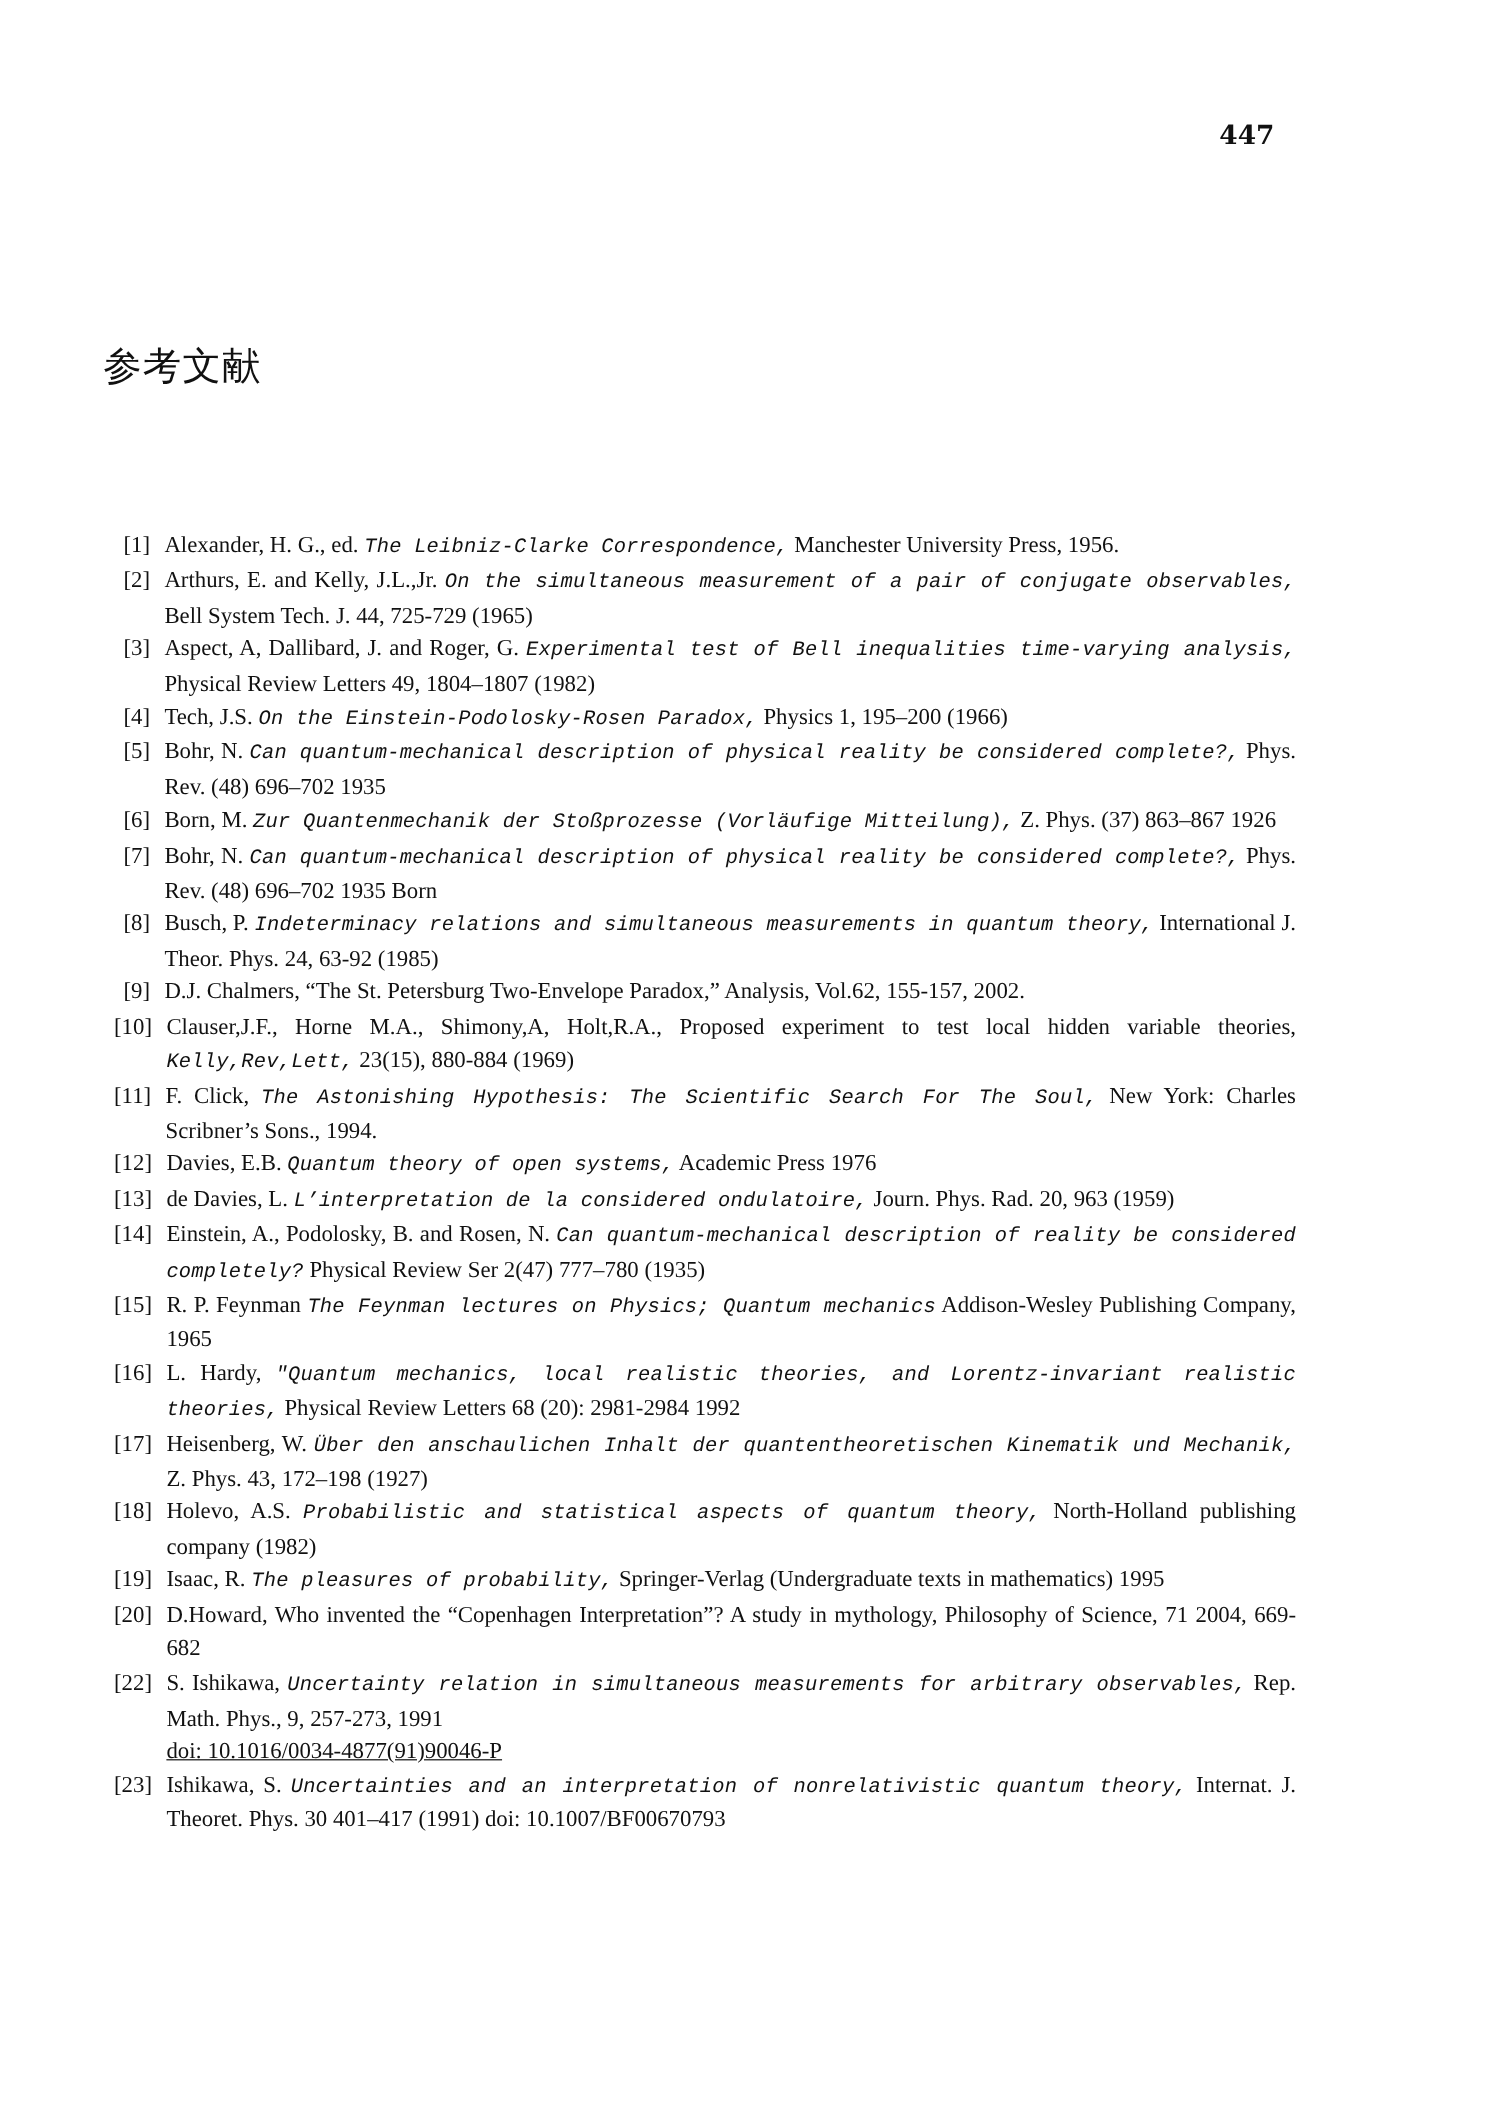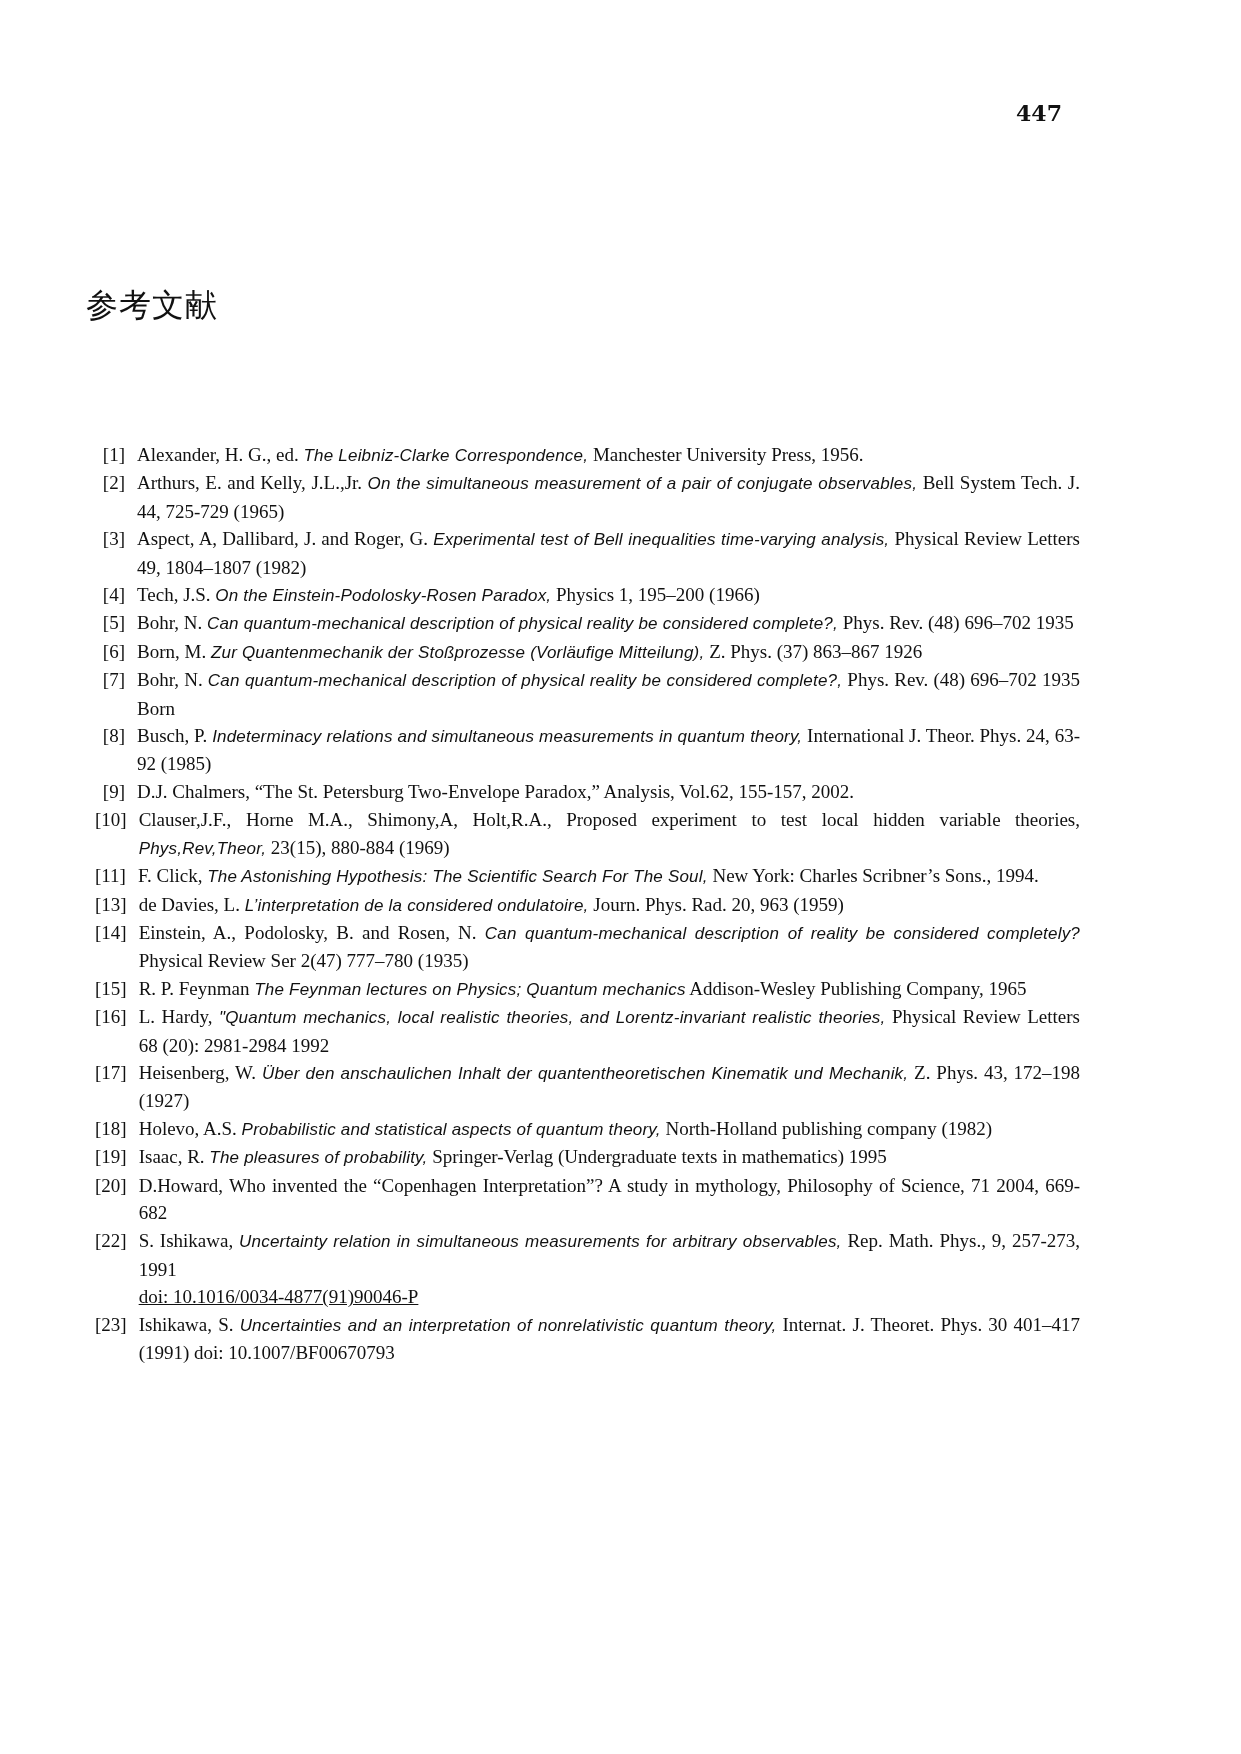--- a/index.html
+++ b/index.html
@@ -27,21 +27,21 @@
     .ref {
       display: flex; align-items: flex-start;
     }
     .ref-label {
       flex: 0 0 30px; text-align: right; padding-right: 12px;
       white-space: nowrap;
     }
     .ref-body {
       flex: 1 1 auto; text-align: justify; text-justify: inter-word;
     }
-    .ref-body i { font-style: italic; font-family: Liberation Sans, sans-serif; font-size: 17px; letter-spacing: 0.2px; }
+    .ref-body i { font-style: italic; font-family: Liberation Mono, monospace; font-size: 17px; letter-spacing: 0.2px; }
     .ref-extra { display: block; text-decoration: underline; }
   </style>
 </head>
 <body>
 
 <div class="page-number">447</div>
 <h1 class="heading">参考文献</h1>
 
 <ol class="refs">
   <li class="ref">
@@ -75,25 +75,29 @@
   <li class="ref">
       <span class="ref-label">[8]</span>
       <span class="ref-body"><span>Busch, P. </span><i>Indeterminacy relations and simultaneous measurements in quantum theory,</i><span> International J. Theor. Phys. 24, 63-92 (1985)</span></span>
     </li>
   <li class="ref">
       <span class="ref-label">[9]</span>
       <span class="ref-body"><span>D.J. Chalmers, “The St. Petersburg Two-Envelope Paradox,” Analysis, Vol.62, 155-157, 2002.</span><i></i><span></span></span>
     </li>
   <li class="ref">
       <span class="ref-label">[10]</span>
-      <span class="ref-body"><span>Clauser,J.F., Horne M.A., Shimony,A, Holt,R.A., Proposed experiment to test local hidden variable theories, </span><i>Phys,Rev,Theor,</i><span> 23(15), 880-884 (1969)</span></span>
+      <span class="ref-body"><span>Clauser,J.F., Horne M.A., Shimony,A, Holt,R.A., Proposed experiment to test local hidden variable theories, </span><i>Kelly,Rev,Lett,</i><span> 23(15), 880-884 (1969)</span></span>
     </li>
   <li class="ref">
       <span class="ref-label">[11]</span>
       <span class="ref-body"><span>F. Click, </span><i>The Astonishing Hypothesis: The Scientific Search For The Soul,</i><span> New York: Charles Scribner’s Sons., 1994.</span></span>
+    </li>
+  <li class="ref">
+      <span class="ref-label">[12]</span>
+      <span class="ref-body"><span>Davies, E.B. </span><i>Quantum theory of open systems,</i><span> Academic Press 1976</span></span>
     </li>
   <li class="ref">
       <span class="ref-label">[13]</span>
       <span class="ref-body"><span>de Davies, L. </span><i>L’interpretation de la considered ondulatoire,</i><span> Journ. Phys. Rad. 20, 963 (1959)</span></span>
     </li>
   <li class="ref">
       <span class="ref-label">[14]</span>
       <span class="ref-body"><span>Einstein, A., Podolosky, B. and Rosen, N. </span><i>Can quantum-mechanical description of reality be considered completely?</i><span> Physical Review Ser 2(47) 777–780 (1935)</span></span>
     </li>
   <li class="ref">

